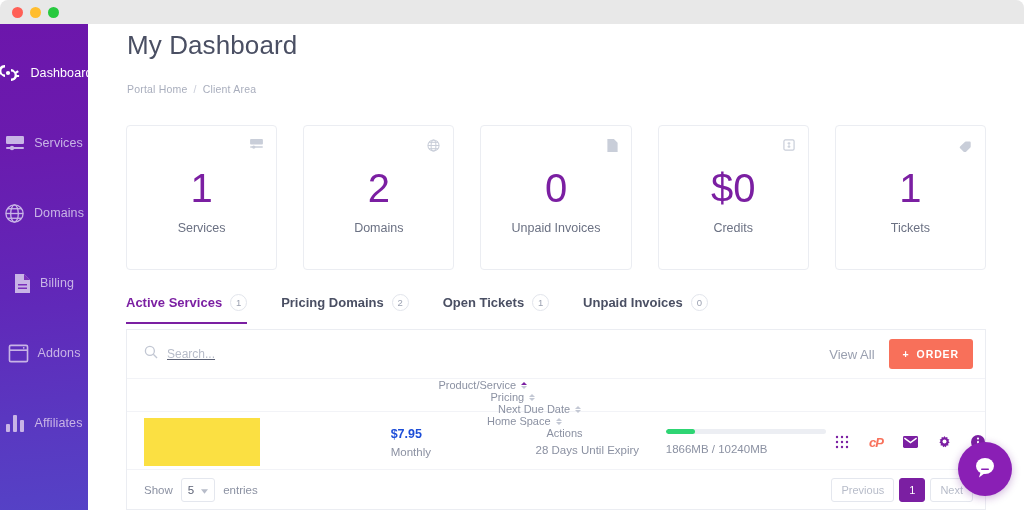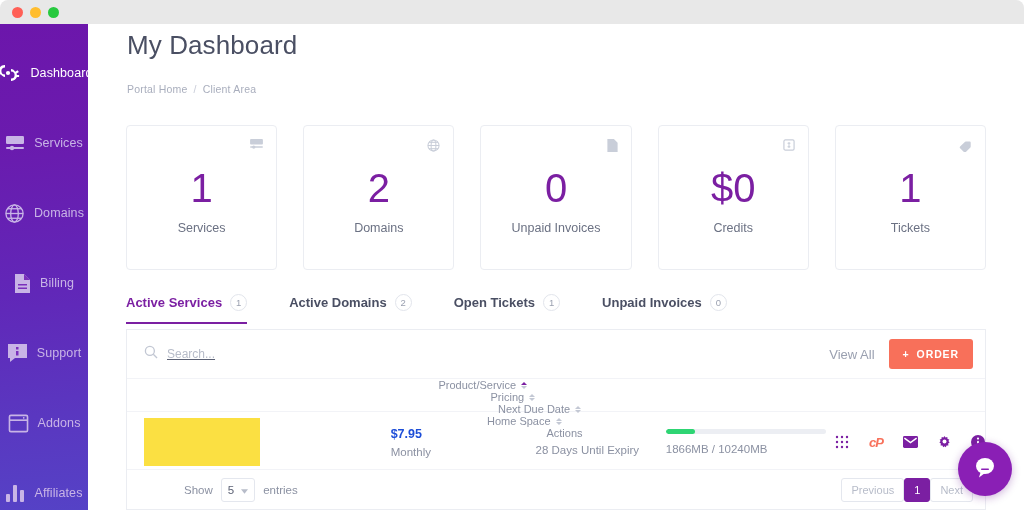--- a/index.html
+++ b/index.html
@@ -73,21 +73,21 @@
   .card-icon svg { display: block; }
   .card-value {
     font-size: 40px; color: #7b1fa2; font-weight: 400; line-height: 1;
     margin-top: 8px;
   }
   .card-label { font-size: 12.5px; color: #6b7183; margin-top: 13px; }
 
   
   .tabs {
     position: absolute; left: 38px; top: 270px; width: 860px; height: 36px;
-    border-bottom: 1px solid #ebedf2; display: flex; align-items: flex-start; gap: 8px;
+    border-bottom: 1px solid #ebedf2; display: flex; align-items: flex-start; gap: 0;
   }
   .tab {
     display: flex; align-items: center; gap: 8px; cursor: pointer;
     padding: 0 17px 12px 0; margin-right: 17px;
     font-size: 13px; color: #4a4f63; font-weight: 700; position: relative;
   }
   .tab:first-child { padding-left: 0; }
   .tab.active { color: #7b1fa2; }
   .tab.active::after {
     content: ""; position: absolute; left: 0; right: 17px; bottom: -1px;
@@ -149,27 +149,27 @@
   .actions { display: flex; align-items: center; gap: 20px; }
   .act { cursor: pointer; display: flex; align-items: center; justify-content: center; }
   .act svg { display: block; }
   .cp-logo { font-size: 13px; font-weight: 700; color: #f8705a; font-style: italic; letter-spacing: -1px; }
 
   .tfoot {
     position: absolute; left: 0; bottom: 0; width: 860px; height: 40px;
     border-top: 1px solid #f2f3f7; display: flex; align-items: center;
     padding: 0 14px 0 17px;
   }
-  .show-entries { display: flex; align-items: center; gap: 8px; font-size: 11.5px; color: #8b91a2; flex: 1; margin-left: 40px; }
+  .show-entries { display: flex; align-items: center; gap: 8px; font-size: 11.5px; color: #8b91a2; flex: 1; }
   .mini-select {
     border: 1px solid #e4e7ee; border-radius: 3px; height: 24px; padding: 0 6px;
     font-size: 11.5px; color: #5c6275; background: #fff; cursor: pointer;
     font-family: "Liberation Sans", sans-serif; display: flex; align-items: center; gap: 7px;
   }
-  .pager { display: flex; align-items: center; }
+  .pager { display: flex; align-items: center; gap: 5px; }
   .pg {
     height: 24px; min-width: 24px; padding: 0 9px; border: 1px solid #e4e7ee;
     border-radius: 3px; font-size: 11px; color: #b7bcc9; background: #fff;
     display: flex; align-items: center; justify-content: center; cursor: pointer;
     font-family: "Liberation Sans", sans-serif;
   }
   .pg.current { background: #7b1fa2; border-color: #7b1fa2; color: #fff; }
 
   
   .chat-widget {
@@ -232,30 +232,20 @@
         <svg width="17" height="21" viewBox="0 0 17 21" fill="#c8b4e6">
           <path d="M1 1h9l6 6v13H1z"></path>
           <path d="M10 1v6h6" fill="#7a30bb"></path>
           <rect x="4" y="11" width="9" height="1.5" fill="#7a30bb"></rect>
           <rect x="4" y="14.5" width="9" height="1.5" fill="#7a30bb"></rect>
         </svg>
       </span>
       <span class="nav-label">Billing</span>
     </div>
 
-    <div class="nav-item">
-      <span class="nav-icon">
-        <svg width="21" height="20" viewBox="0 0 21 20" fill="#c8b4e6">
-          <path d="M1 1h19v14H8l-5 4v-4H1z"></path>
-          <rect x="9" y="4" width="2.5" height="2.5" fill="#7a30bb"></rect>
-          <rect x="9" y="8" width="2.5" height="4.5" fill="#7a30bb"></rect>
-        </svg>
-      </span>
-      <span class="nav-label">Support</span>
-    </div>
 
     <div class="nav-item">
       <span class="nav-icon">
         <svg width="21" height="19" viewBox="0 0 22 20" fill="none" stroke="#c8b4e6" stroke-width="1.7">
           <rect x="1.5" y="1.5" width="19" height="17" rx="1.5"></rect>
           <line x1="1.5" y1="6.5" x2="20.5" y2="6.5"></line>
           <circle cx="16.5" cy="4" r=".9" fill="#c8b4e6" stroke="none"></circle>
         </svg>
       </span>
       <span class="nav-label">Addons</span>
@@ -344,21 +334,21 @@
       </div>
 
     </section>
 
     <div class="tabs">
       <div class="tab active">
         <span>Active Services</span>
         <span class="tab-badge">1</span>
       </div>
       <div class="tab">
-        <span>Active Domains</span>
+        <span>Pricing Domains</span>
         <span class="tab-badge">2</span>
       </div>
       <div class="tab">
         <span>Open Tickets</span>
         <span class="tab-badge">1</span>
       </div>
       <div class="tab">
         <span>Unpaid Invoices</span>
         <span class="tab-badge">0</span>
       </div>

